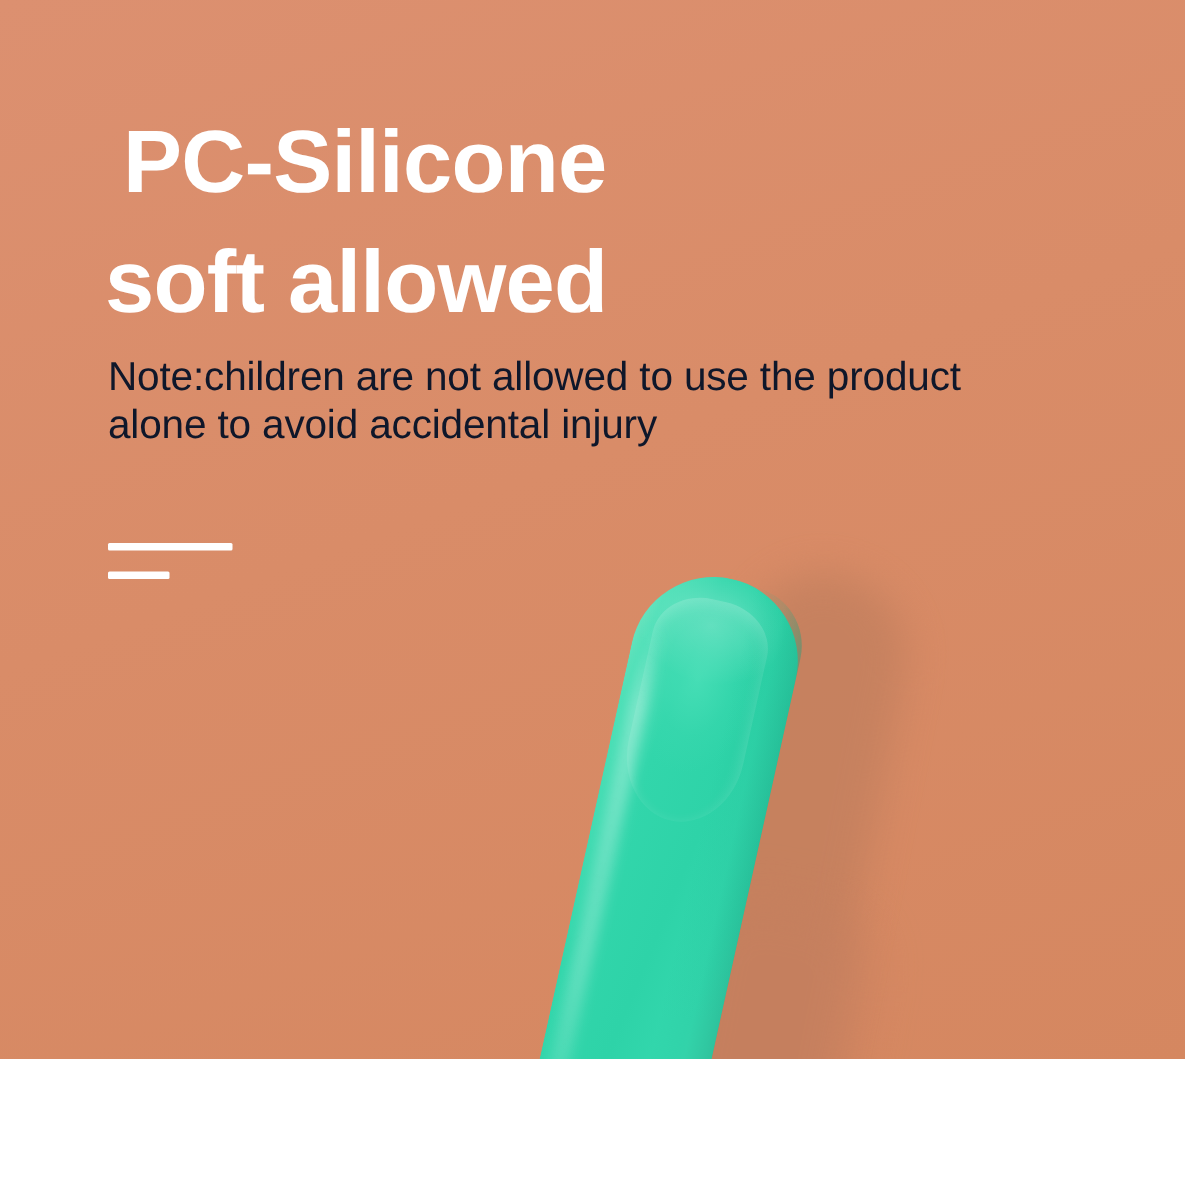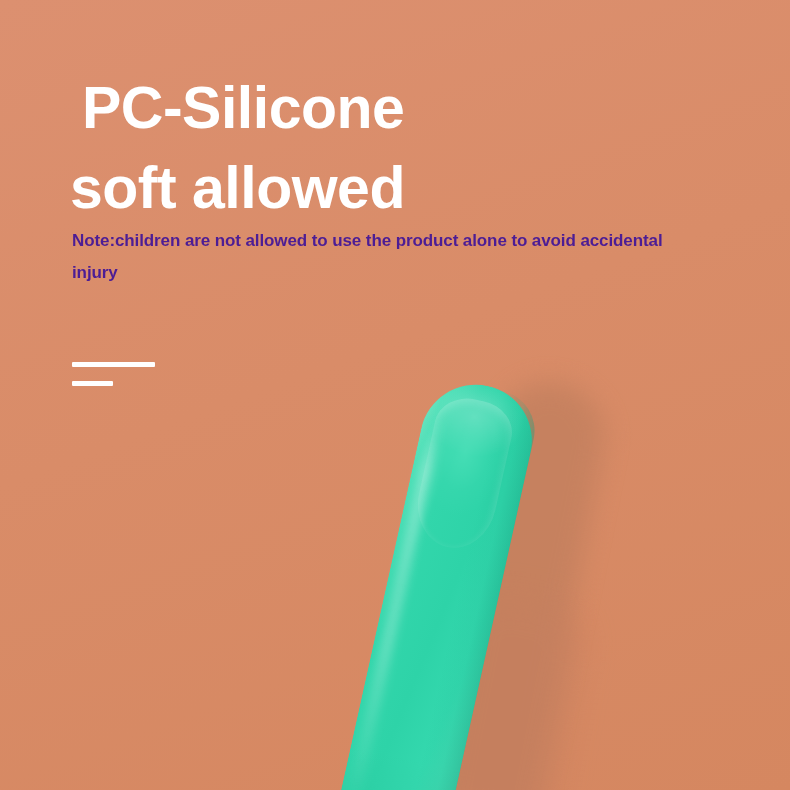--- a/index.html
+++ b/index.html
@@ -4,21 +4,21 @@
 <title>PC-Silicone soft earpick</title>
 <style>
   html, body {
     margin: 0;
     padding: 0;
     background: #ffffff;
   }
   #poster {
     position: relative;
     width: 790px;
-    height: 790px;
+    height: 706px;
     overflow: hidden;
     background: #d98c68;
     font-family: "Liberation Sans", sans-serif;
     -webkit-font-smoothing: antialiased;
   }
 
   
   .bg-fill {
     position: absolute;
     inset: 0;
@@ -39,23 +39,23 @@
     white-space: nowrap;
   }
   .headline .line1 { display: block; padding-left: 12px; }
   .headline .line2 { display: block; padding-left: 0px; }
 
   .subtitle {
     position: absolute;
     left: 72px;
     top: 208px;
     width: 600px;
-    color: #4c1d95;
-    font-weight: 700;
-    font-size: 17px;
+    color: #0f172a;
+    font-weight: 400;
+    font-size: 27px;
     line-height: 32px;
     letter-spacing: -0.1px;
   }
 
   
   .rules {
     position: absolute;
     left: 72px;
     top: 362px;
     width: 120px;

